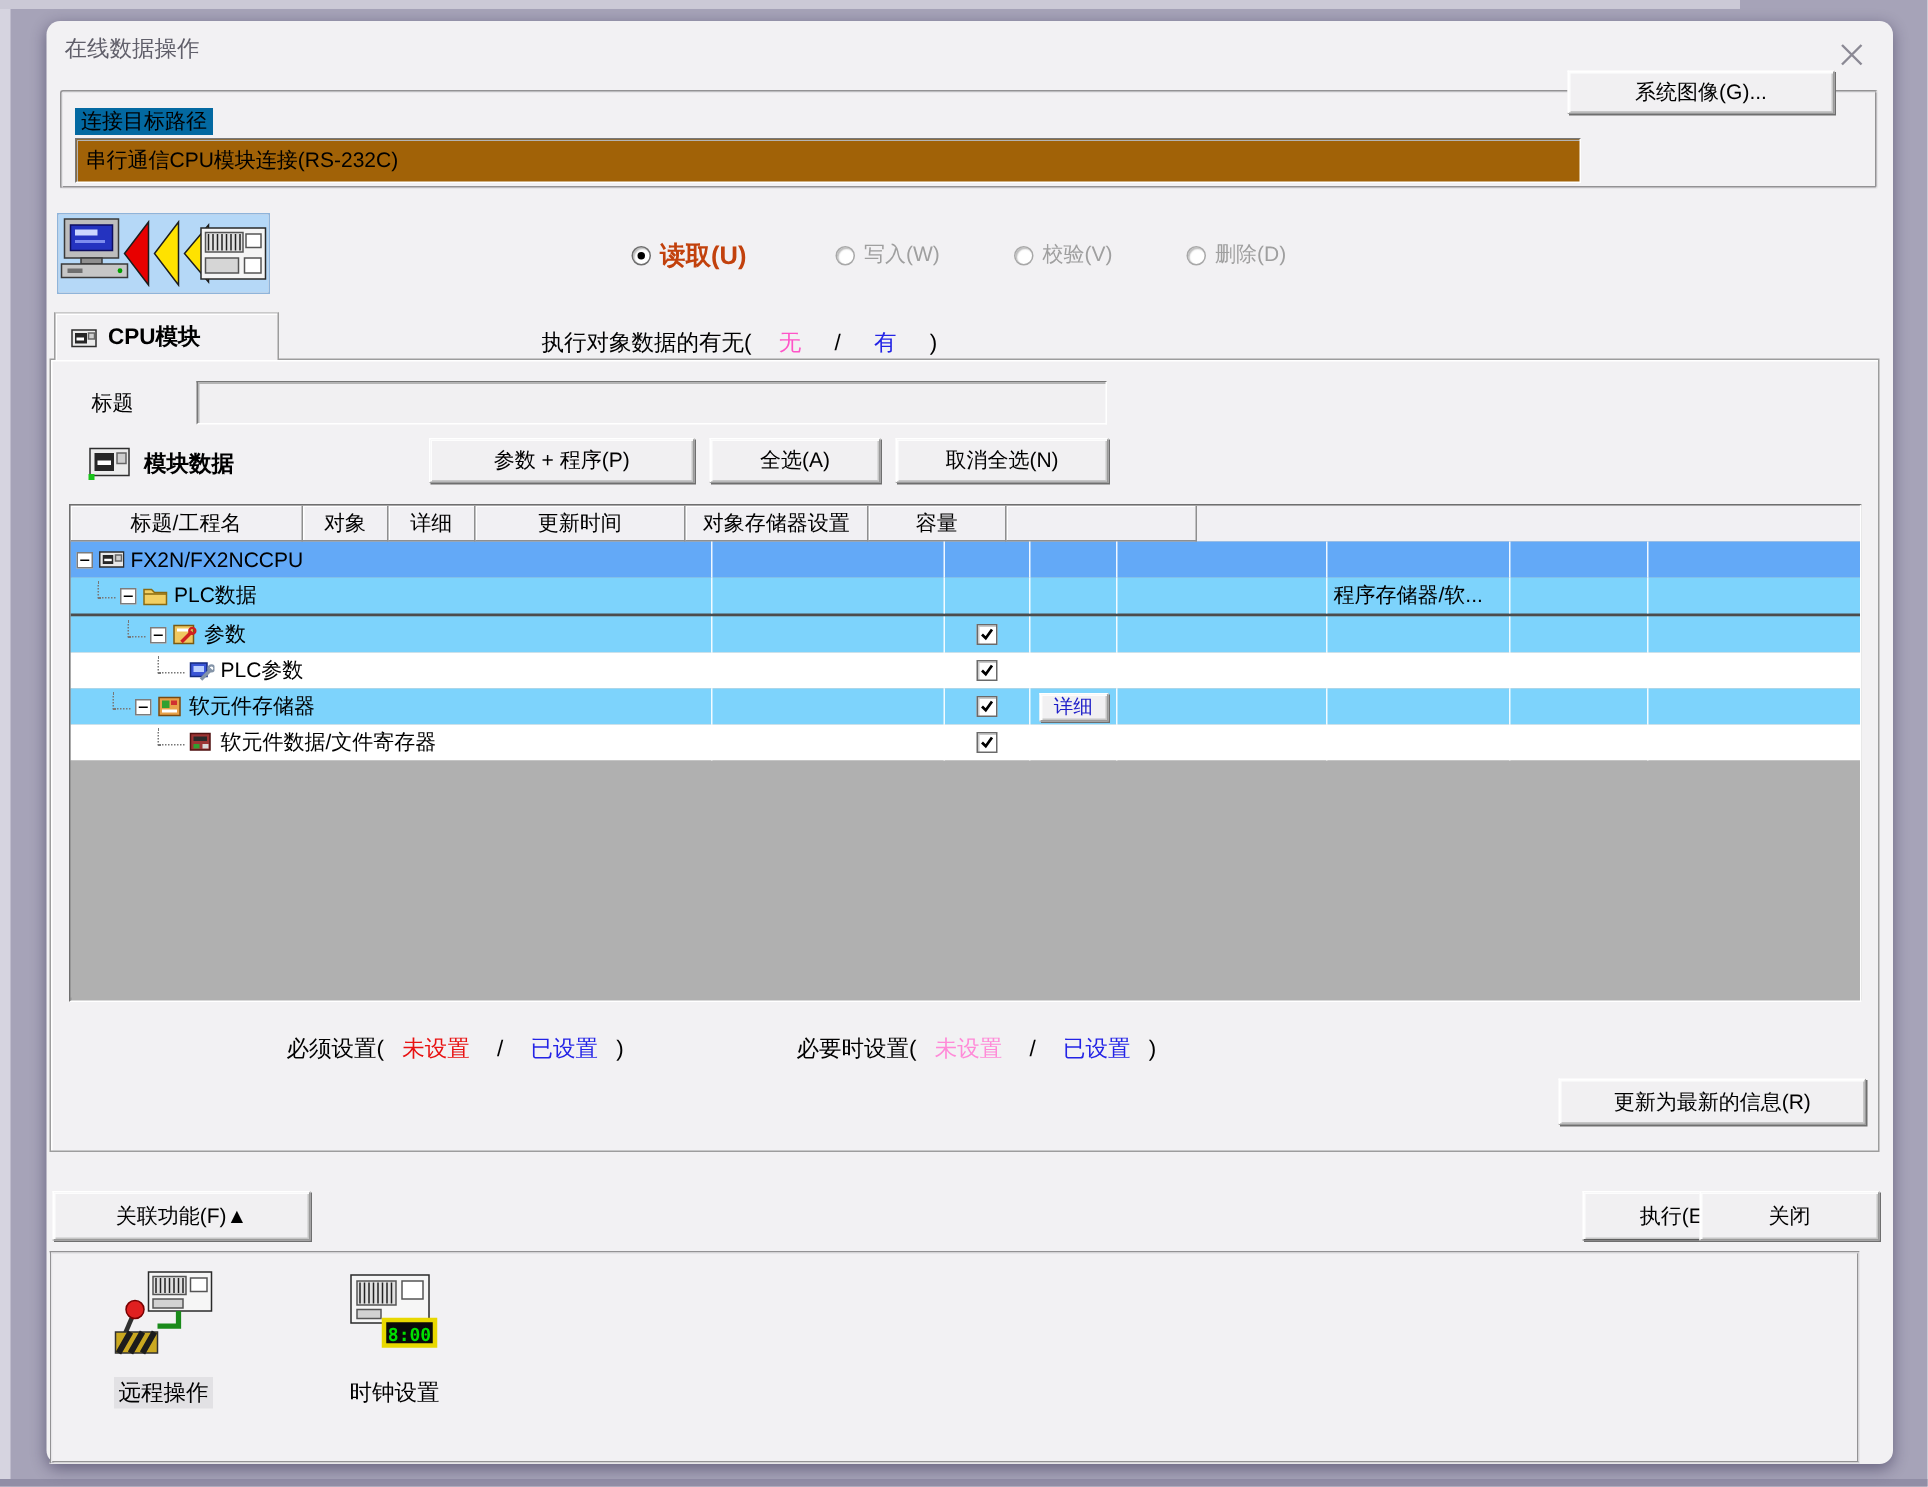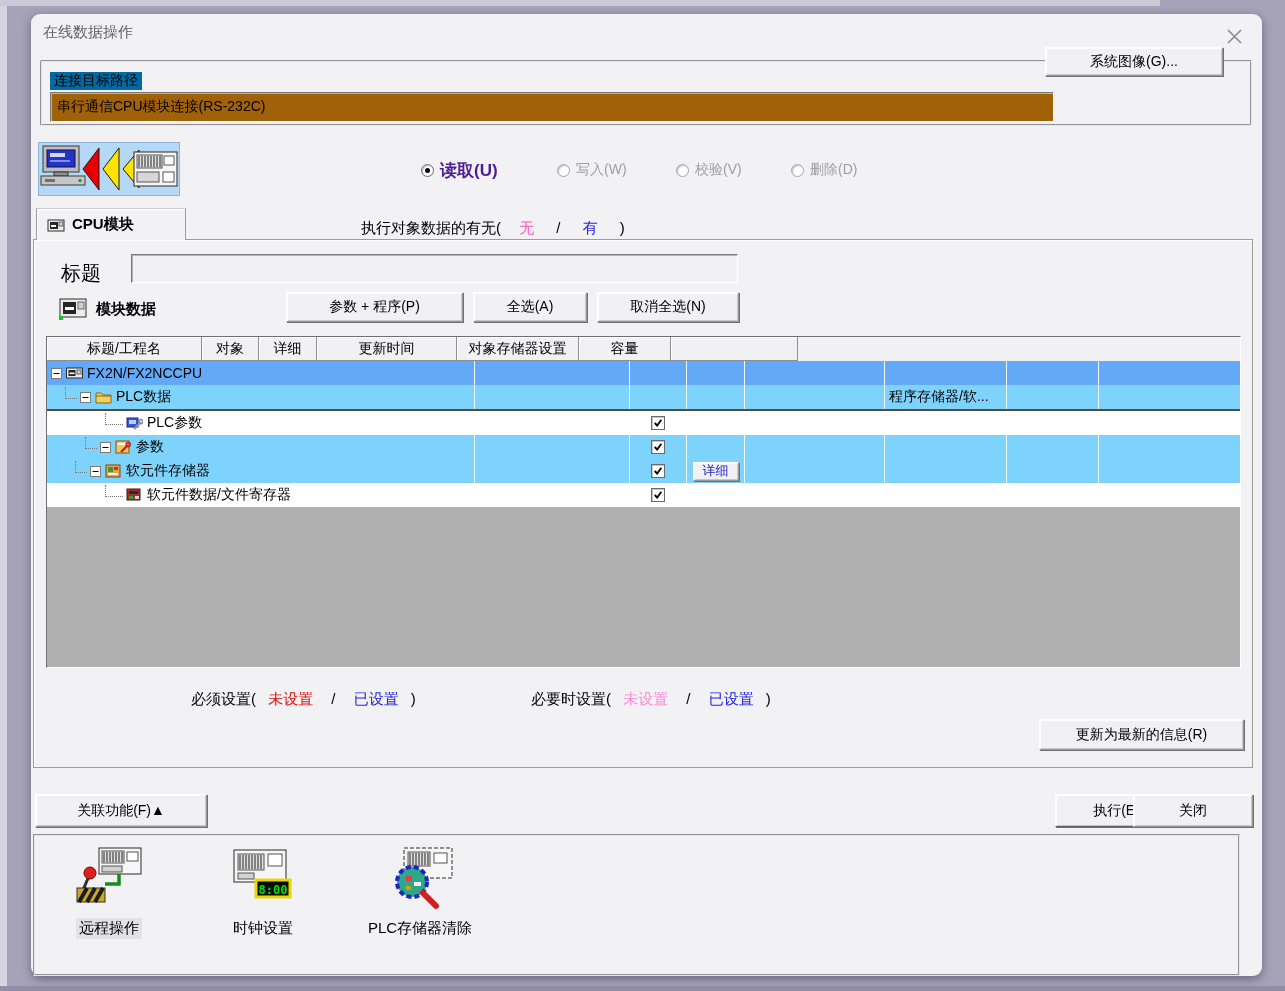--- a/index.html
+++ b/index.html
@@ -34,36 +34,36 @@
   .sysimg-btn { left:1014px; top:33px; width:178px; height:29px; }
 
   
   .mode-icon-block { position:absolute; left:7px; top:128px; width:142px; height:54px; border:1px solid #8fb4da; }
   .radio-item { position:absolute; top:143px; height:26px; display:flex; align-items:center; gap:6px; }
   .radio-circle { width:13px; height:13px; border-radius:50%; background:#fff; border:1px solid #6e6e6e;
                   box-shadow:inset 1px 1px 1px #bdbdbd; position:relative; }
   .radio-circle.sel::after { content:""; position:absolute; left:3px; top:3px; width:5px; height:5px;
                   border-radius:50%; background:#000; }
   .radio-circle.dis { border-color:#a8a8a8; }
-  .radio-label-sel { font-size:17px; font-weight:bold; color:#4c1d95; }
+  .radio-label-sel { font-size:17px; font-weight:bold; color:#c2410c; }
   .radio-label-dis { font-size:14px; color:#9f9f9f; }
 
   
   .tab { position:absolute; left:5px; top:194px; width:150px; height:32px; background:#f2f1f3;
          border:1px solid #9d9d9d; border-bottom:none; border-top-color:#c9c9c9;
          display:flex; align-items:center; gap:7px; padding-left:10px; z-index:3;
          box-shadow:inset 1px 1px 0 #fff; cursor:pointer; }
   .tab .tab-label { font-size:15px; font-weight:bold; }
   .exec-line { position:absolute; left:330px; top:205px; font-size:15px; }
   .exec-line span { display:inline-block; }
 
   .panel { position:absolute; left:2px; top:225px; width:1220px; height:529px;
            border:1px solid #9d9d9d; box-shadow:inset 1px 1px 0 #fff; z-index:2; }
 
-  .fld-label { position:absolute; font-size:20px; }
+  .fld-label { position:absolute; font-size:14px; }
   .title-input { position:absolute; left:97px; top:14px; width:607px; height:29px;
                  background:#f1f0f2; font-size:14px; padding:0 6px; outline:none;
                  font-family:"Liberation Sans","DejaVu Sans",sans-serif; }
   .bold15 { font-weight:bold; font-size:15px; }
 
   
   .grid { position:absolute; left:12px; top:96px; width:1195px; height:332px; background:#b0b0b0;
           border:1px solid #fff; border-top-color:#6f6f6f; border-left-color:#6f6f6f;
           box-shadow:inset 1px 1px 0 #a2a2a2; overflow:hidden; }
   .grow { display:flex; width:100%; }
@@ -257,61 +257,61 @@
         </div>
         <div class="gcell c1"></div>
           <div class="gcell c2"></div>
           <div class="gcell c3"></div>
         <div class="gcell c4"></div>
         <div class="gcell c5">程序存储器/软...</div>
         <div class="gcell c6"></div>
           <div class="gcell c7"></div>
       </div>
 
-      <div class="grow trow row-w">
-        <div class="gcell c0" style="padding-left:58px;">
-          <span class="elbow" style="width:18px;"></span>
-          <svg class="tree-icon" viewBox="0 0 17 16">
-            <rect x="1" y="3" width="11" height="9" fill="#3a55d6" stroke="#142a80"></rect>
-            <rect x="3" y="5" width="7" height="4" fill="#bcd0ff"></rect>
-            <path d="M8 14 L15 7" stroke="#8494a8" stroke-width="2.4"></path>
-            <circle cx="15" cy="6.6" r="2" fill="none" stroke="#8494a8" stroke-width="1.6"></circle>
-          </svg>
-          <span>PLC参数</span>
-        </div>
-        <div class="gcell c1"></div>
-        <div class="gcell c2">
-            <span class="checkbox">
-              <svg width="10" height="10" viewBox="0 0 12 12">
-                <path d="M2 6 L5 9 L10 2" stroke="#000" stroke-width="2.2" fill="none"></path>
-              </svg>
-            </span>
-          </div>
-        <div class="gcell c3"></div>
-          <div class="gcell c4"></div>
-          <div class="gcell c5"></div>
-          <div class="gcell c6"></div>
-          <div class="gcell c7"></div>
-      </div>
-
       <div class="grow trow row-alt">
         <div class="gcell c0" style="padding-left:38px;">
           <span class="elbow"></span>
           <span class="expander">
               <svg width="7" height="7" viewBox="0 0 7 7">
                 <line x1="0.5" y1="3.5" x2="6.5" y2="3.5" stroke="#000"></line>
               </svg>
             </span>
           <svg class="tree-icon" viewBox="0 0 17 16">
             <rect x="1" y="2" width="13" height="12" fill="#f0c860" stroke="#7a5a10"></rect>
             <rect x="3" y="4" width="9" height="2" fill="#fff"></rect>
             <path d="M6 13 L13 6" stroke="#d02020" stroke-width="2.4"></path>
             <circle cx="13.2" cy="5.6" r="2" fill="none" stroke="#d02020" stroke-width="1.6"></circle>
           </svg>
           <span>参数</span>
+        </div>
+        <div class="gcell c1"></div>
+        <div class="gcell c2">
+            <span class="checkbox">
+              <svg width="10" height="10" viewBox="0 0 12 12">
+                <path d="M2 6 L5 9 L10 2" stroke="#000" stroke-width="2.2" fill="none"></path>
+              </svg>
+            </span>
+          </div>
+        <div class="gcell c3"></div>
+          <div class="gcell c4"></div>
+          <div class="gcell c5"></div>
+          <div class="gcell c6"></div>
+          <div class="gcell c7"></div>
+      </div>
+
+      <div class="grow trow row-w">
+        <div class="gcell c0" style="padding-left:58px;">
+          <span class="elbow" style="width:18px;"></span>
+          <svg class="tree-icon" viewBox="0 0 17 16">
+            <rect x="1" y="3" width="11" height="9" fill="#3a55d6" stroke="#142a80"></rect>
+            <rect x="3" y="5" width="7" height="4" fill="#bcd0ff"></rect>
+            <path d="M8 14 L15 7" stroke="#8494a8" stroke-width="2.4"></path>
+            <circle cx="15" cy="6.6" r="2" fill="none" stroke="#8494a8" stroke-width="1.6"></circle>
+          </svg>
+          <span>PLC参数</span>
         </div>
         <div class="gcell c1"></div>
         <div class="gcell c2">
             <span class="checkbox">
               <svg width="10" height="10" viewBox="0 0 12 12">
                 <path d="M2 6 L5 9 L10 2" stroke="#000" stroke-width="2.2" fill="none"></path>
               </svg>
             </span>
           </div>
         <div class="gcell c3"></div>
@@ -429,28 +429,14 @@
         <rect x="8" y="8" width="26" height="16" fill="#e0e0e0" stroke="#555"></rect>
         <path d="M10 9 v14 M13 9 v14 M16 9 v14 M19 9 v14 M22 9 v14 M25 9 v14 M28 9 v14 M31 9 v14" stroke="#222" stroke-width="1"></path>
         <rect x="38" y="8" width="14" height="12" fill="#fff" stroke="#555"></rect>
         <rect x="8" y="27" width="16" height="6" fill="#d2d2d2" stroke="#555"></rect>
         <rect x="26" y="34" width="34" height="17" fill="#0a0a0a" stroke="#e8d800" stroke-width="3"></rect>
         <text x="43" y="48" text-anchor="middle" font-size="12" font-weight="bold" fill="#00e000" font-family="DejaVu Sans Mono, monospace">8:00</text>
       </svg>
       <span class="sc-label">时钟设置</span>
     </div>
 
-    <div class="shortcut" style="left:300px; width:170px;">
-      <svg width="76" height="64" viewBox="0 0 76 64">
-        <rect x="22" y="2" width="48" height="30" fill="#f6f6f6" stroke="#2a2a2a" stroke-dasharray="4 2"></rect>
-        <rect x="26" y="6" width="22" height="14" fill="#e0e0e0" stroke="#555"></rect>
-        <path d="M28 7 v12 M31 7 v12 M34 7 v12 M37 7 v12 M40 7 v12 M43 7 v12 M46 7 v12" stroke="#222" stroke-width="1"></path>
-        <rect x="52" y="7" width="13" height="10" fill="#fff" stroke="#555"></rect>
-        <circle cx="30" cy="36" r="15" fill="#2da88c" stroke="#2222c0" stroke-width="4" stroke-dasharray="5 3"></circle>
-        <rect x="24" y="30" width="6" height="5" fill="#e04040"></rect>
-        <rect x="32" y="36" width="7" height="4" fill="#f0f0f0"></rect>
-        <rect x="24" y="40" width="5" height="4" fill="#caa020"></rect>
-        <path d="M41 47 L54 60" stroke="#d02020" stroke-width="6" stroke-linecap="round"></path>
-      </svg>
-      <span class="sc-label">PLC存储器清除</span>
-    </div>
   </div>
 </div>
 
 </body></html>

